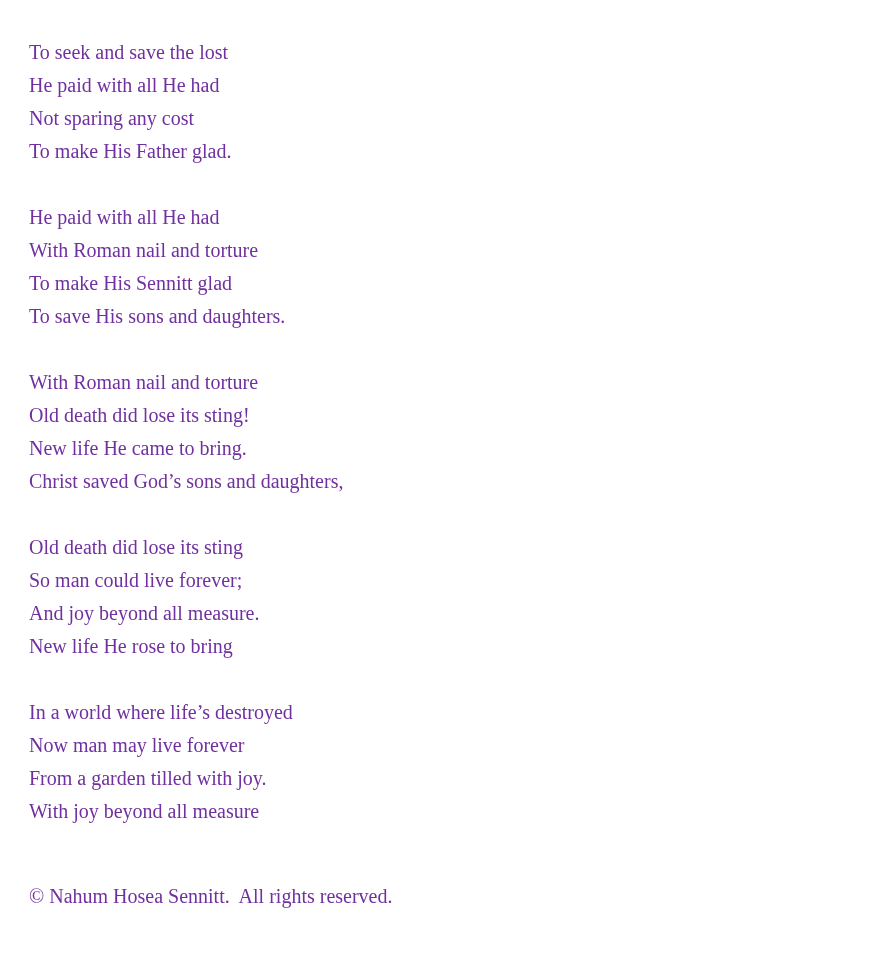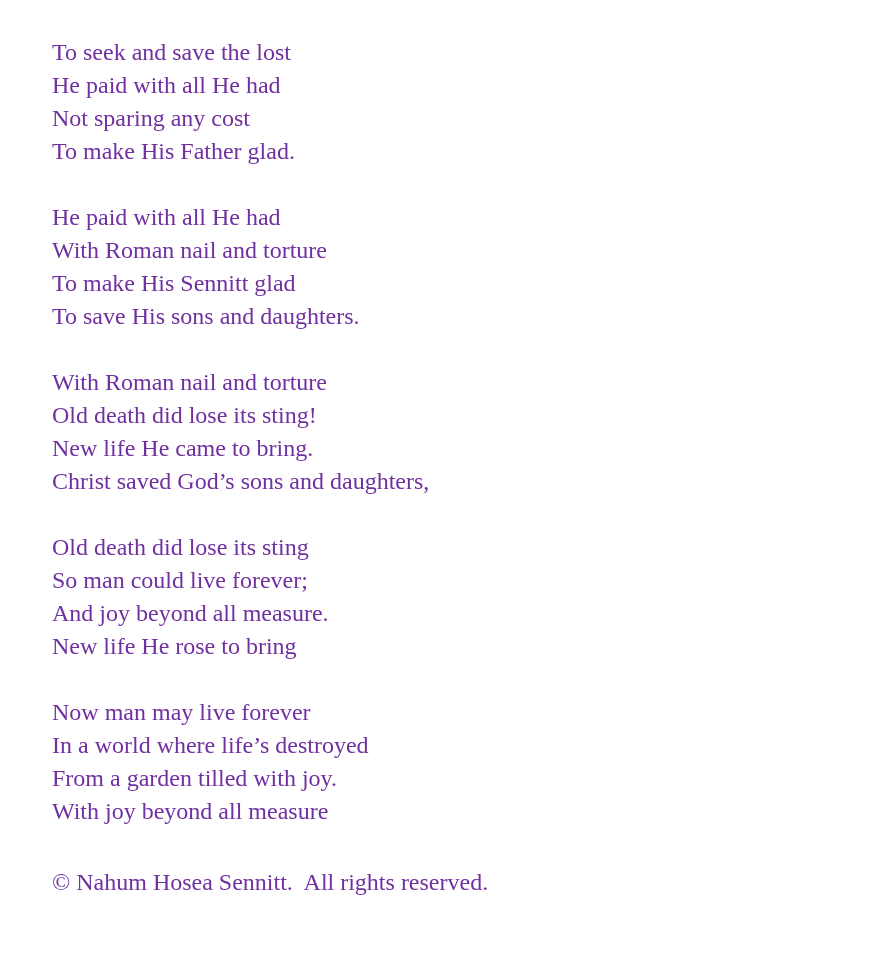--- a/index.html
+++ b/index.html
@@ -5,35 +5,35 @@
   html, body {
     margin: 0;
     padding: 0;
     background: #ffffff;
   }
   .page {
     width: 871px;
     height: 978px;
     background: #ffffff;
     box-sizing: border-box;
-    padding: 36px 20px 0 52px;
+    padding: 36px 20px 0 29px;
     font-family: "Liberation Serif", "DejaVu Serif", serif;
-    font-size: 24px;
+    font-size: 20px;
     line-height: 33px;
     color: #7030A0;
     overflow: hidden;
   }
   .stanza {
     margin: 0 0 33px 0;
   }
   .line {
     white-space: pre-wrap;
   }
   .footer {
-    margin-top: 38px;
+    margin-top: 52px;
     white-space: pre-wrap;
   }
 </style>
 </head>
 <body>
 
 <div class="page">
 
   <div class="stanza">
     <div class="line">To seek and save the lost</div>
@@ -57,21 +57,21 @@
   </div>
 
   <div class="stanza">
     <div class="line">Old death did lose its sting</div>
     <div class="line">So man could live forever;</div>
     <div class="line">And joy beyond all measure.</div>
     <div class="line">New life He rose to bring</div>
   </div>
 
   <div class="stanza">
+    <div class="line">In a world where life’s destroyed</div>
     <div class="line">Now man may live forever</div>
-    <div class="line">In a world where life’s destroyed</div>
     <div class="line">From a garden tilled with joy.</div>
     <div class="line">With joy beyond all measure</div>
   </div>
 
   <div class="footer">© Nahum Hosea Sennitt.  All rights reserved.</div>
 
 </div>
 
 </body></html>

